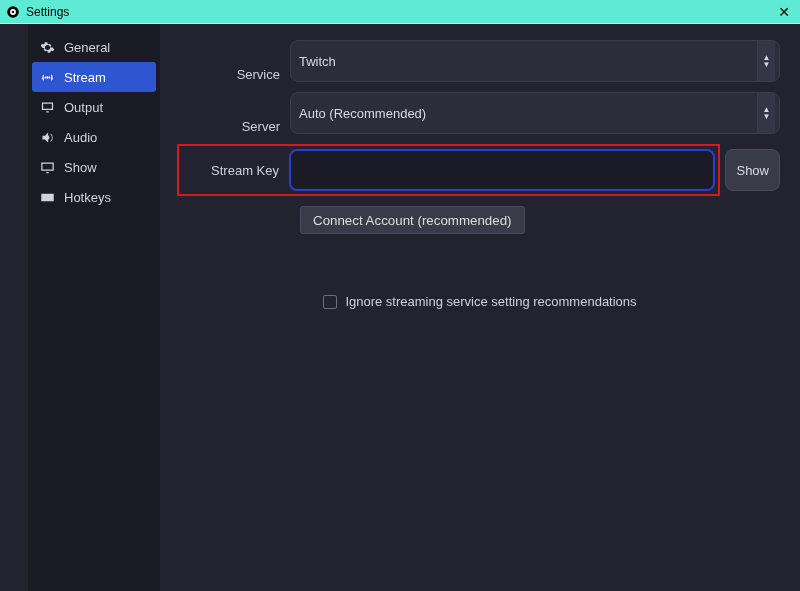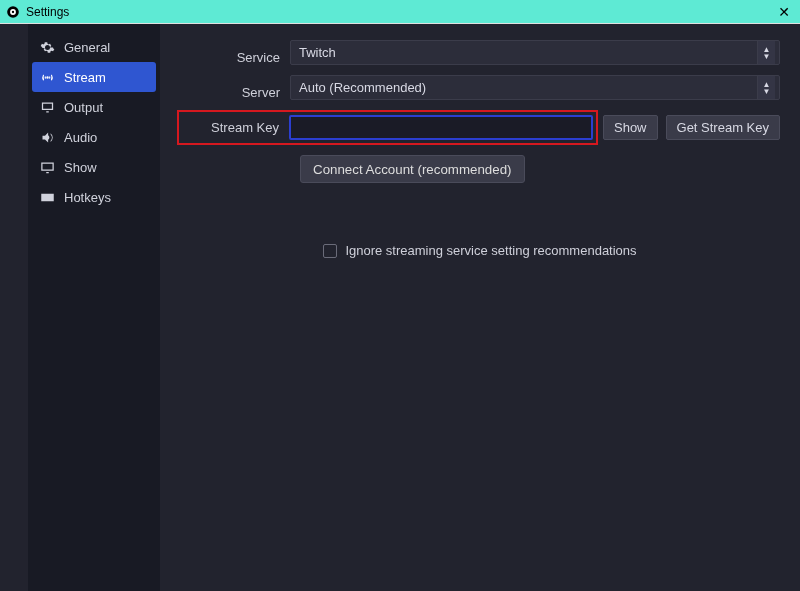--- a/index.html
+++ b/index.html
@@ -78,22 +78,22 @@
       width: 110px;
       text-align: right;
       padding-right: 10px;
       font-size: 13px;
     }
     .select, .text-input, .btn {
       background: #2c2d3a;
       border: 1px solid #3b3c4a;
       color: #d8d9e4;
       font-size: 13px;
-      height: 25px;
-      border-radius: 2px;
+      height: 42px;
+      border-radius: 8px;
     }
     .select {
       flex: 1;
       display: flex;
       align-items: center;
       padding: 0 8px;
       position: relative;
     }
     .select .chevron {
       position: absolute;
@@ -264,21 +264,20 @@
       </div>
     </div>
 
     <div class="key-section">
       <div class="btn-row-after">
         <div class="stream-key-row" style="flex:1;">
           <div class="label">Stream Key</div>
           <input type="password" class="text-input" value="" style="">
         </div>
         <button class="btn">Show</button>
-        <button class="btn">Get Stream Key</button>
       </div>
     </div>
 
     <div class="form-row">
       <button class="connect-btn">Connect Account (recommended)</button>
     </div>
 
     <div class="checkbox-row">
       <label>
         <span class="cbox"></span>

